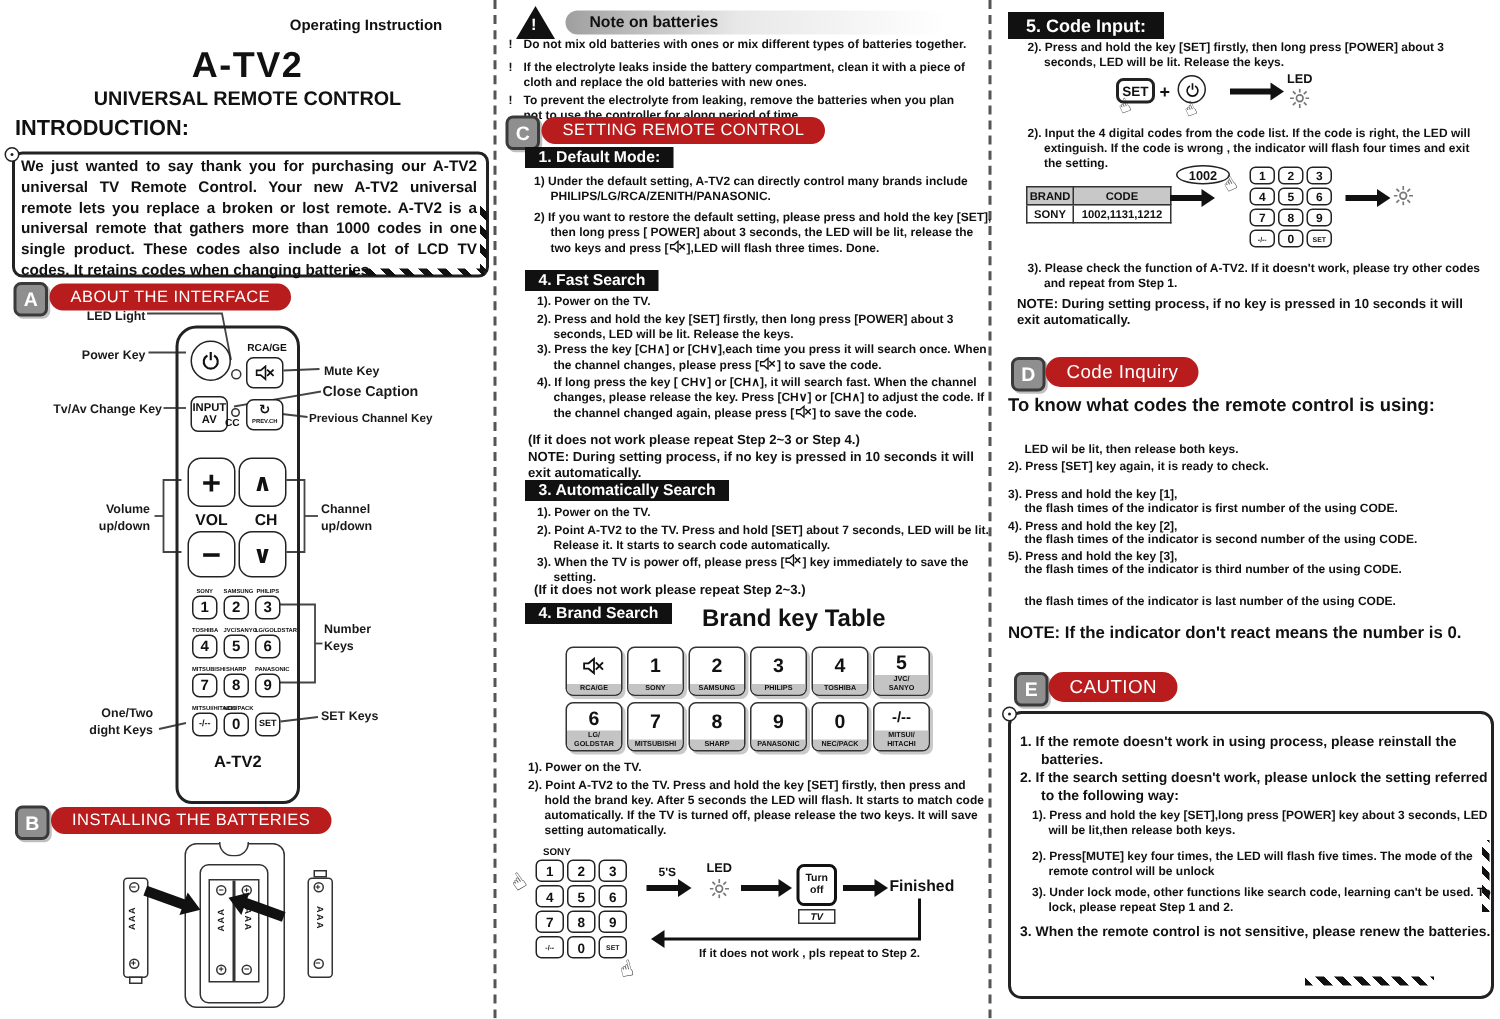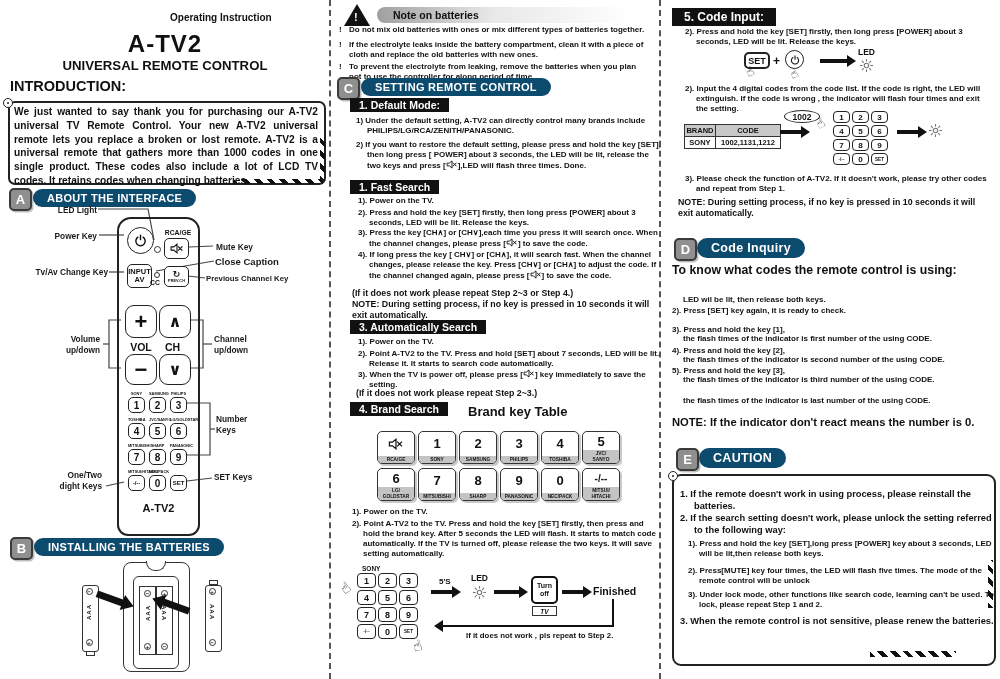--- a/index.html
+++ b/index.html
@@ -7,21 +7,21 @@
         font-family:"Liberation Sans",sans-serif;color:#111}
   .abs{position:absolute}
   .b{font-weight:bold}
   .t{font-size:8px;font-weight:bold;line-height:1.25;color:#111}
   .hang{padding-left:11px;text-indent:-11px}
   .hang14{padding-left:14px;text-indent:-14px}
   .vsep{position:absolute;top:0;height:679px;border-left:2px dashed #555}
   .tile{position:absolute;width:19px;height:19px;background:#8f8f8f;border:2px solid #3a3a3a;border-radius:5px;
         color:#fff;font-weight:bold;font-size:13px;display:flex;align-items:center;justify-content:center;
         box-shadow:1.5px 1.5px 0 #bfbfbf}
-  .banner{position:absolute;background:#0c4a6e;color:#fff;font-weight:bold;font-size:11px;
+  .banner{position:absolute;background:#b91c1c;color:#fff;font-weight:normal;font-size:11px;
           padding:3px 14px;border-radius:10px;white-space:nowrap;letter-spacing:.3px}
   .sban{position:absolute;background:#111;color:#fff;font-weight:bold;font-size:10.5px;
         padding:1px 9px;white-space:nowrap}
   .notebar{position:absolute;background:linear-gradient(90deg,#9f9f9f,#e8e8e8 45%,#fff);
            border-radius:9px;font-weight:bold;font-size:10.5px;padding:2px 16px;white-space:nowrap}
   .key{border:1.5px solid #222;border-radius:5px;background:#fff;display:flex;align-items:center;
        justify-content:center;font-weight:bold;box-sizing:border-box}
   .harr{position:absolute;height:4px;background:#111}
   .harr::after{content:'';position:absolute;right:-8px;top:-4.5px;border-left:9px solid #111;
                border-top:6.5px solid transparent;border-bottom:6.5px solid transparent}
@@ -85,21 +85,21 @@
       <circle cx="10" cy="10" r="3.4" fill="none" stroke="#777" stroke-width="1.7"></circle>
     </symbol>
   </defs>
 </svg>
 
 <div class="page">
 
   <div class="vsep" style="left:329px"></div>
   <div class="vsep" style="left:659px"></div>
 
-  <div class="abs b" style="left:170px;top:12px;width:148px;text-align:left;font-size:10px">Operating Instruction</div>
+  <div class="abs b" style="left:170px;top:12px;width:148px;text-align:center;font-size:10px">Operating Instruction</div>
   <div class="abs b" style="left:0;top:30px;width:330px;text-align:center;font-size:24px;letter-spacing:1px">A-TV2</div>
   <div class="abs b" style="left:0;top:58px;width:330px;text-align:center;font-size:13.2px">UNIVERSAL REMOTE CONTROL</div>
   <div class="abs b" style="left:10px;top:78px;font-size:14.5px">INTRODUCTION:</div>
 
   <div class="abs" style="left:8px;top:101px;width:314px;height:80px;border:2px solid #222;border-radius:7px"></div>
   <div class="screw" style="left:3px;top:98px"></div>
   <div class="stitch" style="left:320px;top:136px;width:5px;height:45px"></div>
   <div class="stitch" style="left:233px;top:179px;width:90px;height:5px"></div>
   <div class="abs b" style="left:14px;top:105px;width:304px;font-size:10.2px;line-height:1.35;text-align:justify">We just wanted to say thank you for purchasing our A-TV2 universal TV Remote Control.  Your new A-TV2 universal remote lets you replace a broken or lost remote. A-TV2 is a universal remote that gathers more than 1000 codes in one single product. These codes also include a lot of LCD TV codes. It retains codes when changing batteries.</div>
 
@@ -160,21 +160,21 @@
     </div>
     <div class="abs" style="left:35px;top:53px;width:4px;height:4px;border:1.2px solid #333;border-radius:50%"></div>
     <div class="abs b" style="left:31px;top:60px;font-size:6.8px">CC</div>
     <div class="key abs" style="left:45px;top:47px;width:25px;height:21px;flex-direction:column;line-height:1">
       <span style="font-size:9px;font-family:'DejaVu Sans',sans-serif">↻</span>
       <span style="font-size:3.9px">PREV.CH</span>
     </div>
     <div class="key abs" style="left:6px;top:86px;width:32px;height:33px;border-radius:9px;font-size:22px">+</div>
     <div class="key abs" style="left:40px;top:86px;width:32px;height:33px;border-radius:9px;font-size:16px;font-family:'DejaVu Sans',sans-serif">∧</div>
     <div class="abs b" style="left:11px;top:122px;width:22px;text-align:center;font-size:10.5px">VOL</div>
-    <div class="abs b" style="left:46px;top:122px;width:20px;text-align:left;font-size:10.5px">CH</div>
+    <div class="abs b" style="left:46px;top:122px;width:20px;text-align:right;font-size:10.5px">CH</div>
     <div class="key abs" style="left:6px;top:135px;width:32px;height:31px;border-radius:9px;font-size:22px">−</div>
     <div class="key abs" style="left:40px;top:135px;width:32px;height:31px;border-radius:9px;font-size:16px;font-family:'DejaVu Sans',sans-serif">∨</div>
 
     <div class="rb" style="left:9px;top:172px">
       <div>SONY</div>
       <div>SAMSUNG</div>
       <div>PHILIPS</div>
     </div>
     <div class="rk" style="left:9px;top:178px">
       <div class="key">1</div>
@@ -260,21 +260,21 @@
   <div class="banner" style="left:361px;top:78px">SETTING REMOTE CONTROL</div>
 
   <div class="sban" style="left:350px;top:98px">1. Default  Mode:</div>
   <div class="abs t hang" style="left:356px;top:116px;width:294px">1) Under the default setting,   A-TV2 can directly control many brands include PHILIPS/LG/RCA/ZENITH/PANASONIC.</div>
   <div class="abs t hang" style="left:356px;top:140px;width:294px">
     <span>2) If you want to restore the default setting, please press and hold the key [SET], then long press [ POWER] about 3 seconds, the LED will be lit, release the two keys and press [</span><svg class="im">
         <use href="#i-mute"></use>
       </svg><span>],LED will flash three times. Done.</span>
   </div>
 
-  <div class="sban" style="left:350px;top:180px">1. Fast  Search</div>
+  <div class="sban" style="left:350px;top:180px">4. Fast  Search</div>
   <div class="abs t" style="left:358px;top:196px">1). Power on the TV.</div>
   <div class="abs t hang" style="left:358px;top:208px;width:294px">2). Press and hold the key [SET] firstly, then long press [POWER] about 3 seconds, LED will be lit. Release the keys.</div>
   <div class="abs t hang" style="left:358px;top:228px;width:294px">
     <span>3). Press the key [CH∧] or [CH∨],each time you press it will search once. When the channel changes, please press [</span><svg class="im">
         <use href="#i-mute"></use>
       </svg><span>] to save the code.</span>
   </div>
   <div class="abs t hang" style="left:358px;top:250px;width:296px">
     <span>4). If long press the key [ CH∨] or [CH∧], it will search fast. When the channel changes, please release the key. Press [CH∨] or [CH∧] to adjust the code. If the channel changed again, please press [</span><svg class="im">
         <use href="#i-mute"></use>
@@ -287,21 +287,21 @@
   <div class="abs t" style="left:358px;top:337px">1). Power on the TV.</div>
   <div class="abs t hang" style="left:358px;top:349px;width:294px">2). Point  A-TV2  to the TV. Press and hold [SET] about 7 seconds, LED will be lit.  Release it. It starts to search code automatically.</div>
   <div class="abs t hang" style="left:358px;top:369px;width:294px">
     <span>3). When the TV is power off, please press [</span><svg class="im">
         <use href="#i-mute"></use>
       </svg><span>] key immediately to save the setting.</span>
   </div>
   <div class="abs b" style="left:356px;top:388px;font-size:8.8px">(If it does not work please repeat Step 2~3.)</div>
 
   <div class="sban" style="left:350px;top:402px">4. Brand  Search</div>
-  <div class="abs b" style="left:468px;top:404px;font-size:13px">Brand  key Table</div>
+  <div class="abs b" style="left:468px;top:404px;font-size:16px">Brand  key Table</div>
 
   <div class="abs" style="left:377px;top:431px;display:grid;grid-template-columns:repeat(6,38px);gap:4px 3px">
     <div class="bkey">
       <div class="num">
           <svg width="16" height="12">
             <use href="#i-mute"></use>
           </svg>
         </div>
       <div class="band">RCA/GE</div>
     </div>

